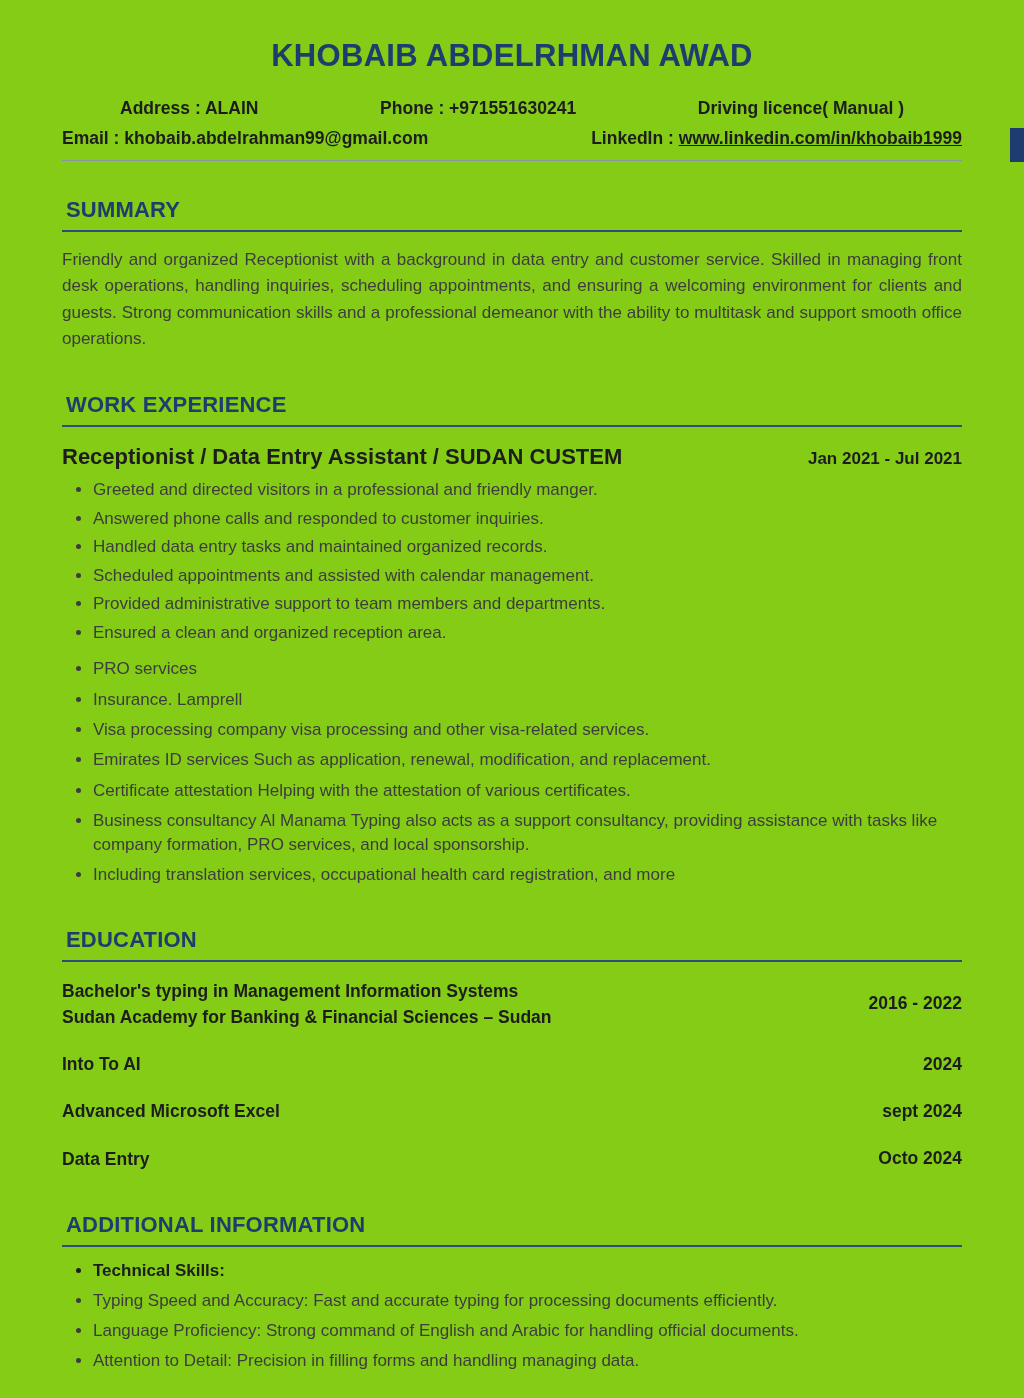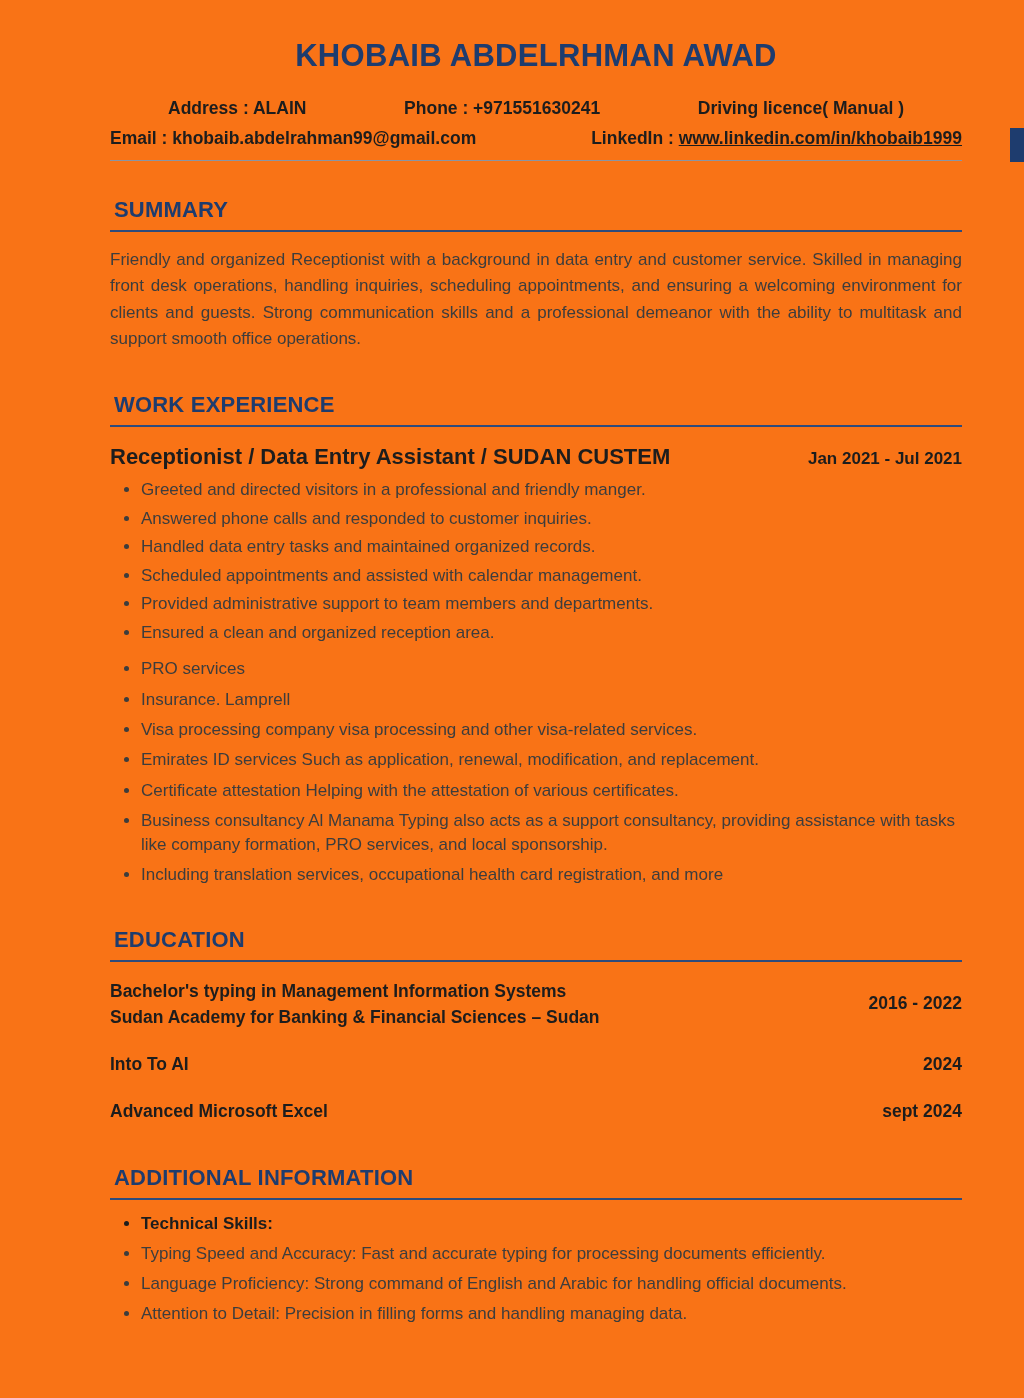--- a/index.html
+++ b/index.html
@@ -1,26 +1,25 @@
 <!DOCTYPE html>
 <html><head>
 <meta charset="utf-8">
 <title>Resume</title>
 <style>
   html, body { margin: 0; padding: 0; background: #ffffff; }
   .page {
     position: relative;
     width: 1024px;
     height: 1398px;
-    background: #f97316;
+    background: #84cc16;
     font-family: "Liberation Sans", sans-serif;
     color: #3d3d3d;
     overflow: hidden;
     box-sizing: border-box;
-    padding-left: 48px;
   }
   .content { padding: 24px 62px 0 62px; }
 
   .edge-bar {
     position: absolute;
     right: 0;
     top: 128px;
     width: 14px;
     height: 34px;
     background: #1e3c6e;
@@ -187,20 +186,24 @@
       <div class="edu-row">
         <span class="edu-title">Into To AI</span>
         <span class="edu-date">2024</span>
       </div>
 
       <div class="edu-row">
         <span class="edu-title">Advanced Microsoft Excel</span>
         <span class="edu-date">sept  2024</span>
       </div>
 
+      <div class="edu-row">
+        <span class="edu-title">Data Entry</span>
+        <span class="edu-date">Octo  2024</span>
+      </div>
     </section>
 
     <section class="section">
       <h2 class="section-title">ADDITIONAL INFORMATION</h2>
       <hr class="section-rule">
 
       <ul class="skills">
         <li class="bold-item">Technical Skills:</li>
         <li>Typing Speed and Accuracy: Fast and accurate typing for processing documents efficiently.</li>
         <li>Language Proficiency: Strong command of English and Arabic for handling official documents.</li>

